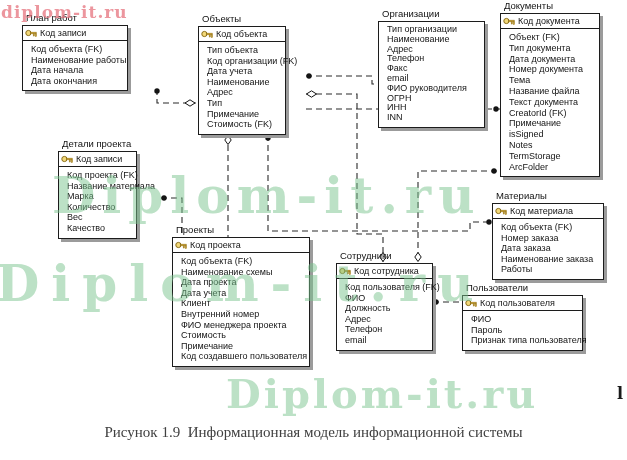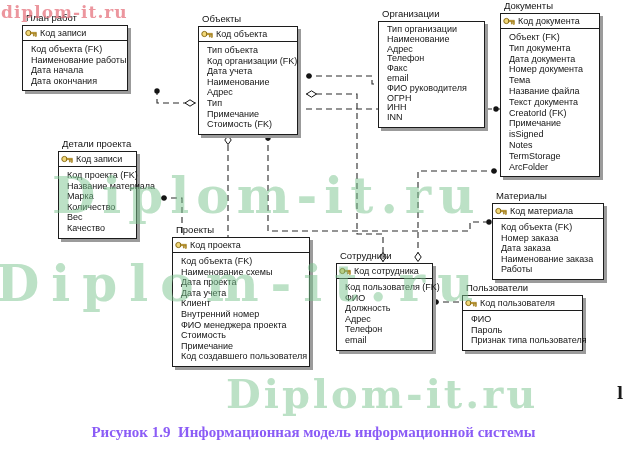--- a/index.html
+++ b/index.html
@@ -13,39 +13,39 @@
   .key-row{display:flex;align-items:center;gap:3px;padding:2px 9px 2px 2px;
            border-bottom:1.1px solid #1c1c1c;font-size:9px;color:#141414;white-space:nowrap;}
   .key-icon{flex:0 0 auto;}
   .fields{padding:3px 3px 4px 8px;font-size:9px;line-height:10.6px;color:#141414;}
   .field{white-space:nowrap;}
   .e-organizacii .fields{line-height:9.8px;}
   .e-dokumenty .fields{line-height:10.8px;}
 
   
   .e-plan-rabot{left:22px;top:12px;width:106px}
-  .e-obekty{left:198px;top:13px;width:100px}
+  .e-obekty{left:198px;top:13px;width:88px}
   .e-organizacii{left:378px;top:8px;width:107px}
   .e-dokumenty{left:500px;top:0px;width:100px}
   .e-detali-proekta{left:58px;top:138px;width:79px}
   .e-materialy{left:492px;top:190px;width:112px}
   .e-proekty{left:172px;top:224px;width:138px}
   .e-sotrudniki{left:336px;top:250px;width:97px}
   .e-polzovateli{left:462px;top:282px;width:121px}
 
   .watermark{position:absolute;z-index:3;pointer-events:none;font-family:"DejaVu Serif",serif;
              font-weight:bold;color:rgba(121,196,141,0.50);white-space:nowrap;}
   .wm1{left:52px;top:166px;font-size:50px;letter-spacing:7px;}
   .wm2{left:-4px;top:254px;font-size:50px;letter-spacing:12px;}
   .wm3{left:226px;top:370px;font-size:40px;letter-spacing:3px;}
   .wm-red{left:1px;top:2px;font-size:17px;letter-spacing:1px;font-weight:bold;
           color:rgba(230,115,125,0.75);}
   .wm-edge{left:617px;top:384px;font-size:16px;color:#1a1a1a;font-weight:bold;}
   .caption{position:absolute;z-index:2;left:0;right:0;top:424px;text-align:center;
-           font-family:"Liberation Serif",serif;font-size:15px;color:#8b5cf6;font-weight:bold;}
+           font-family:"Liberation Serif",serif;font-size:15px;color:#404040;}
 </style>
 </head>
 <body>
 
 <div id="canvas">
 
   <svg id="connector-layer" width="627" height="460" viewBox="0 0 627 460">
     <g stroke="#2a2a2a" stroke-width="1.1" fill="none" stroke-dasharray="6 4">
       <path d="M157,89 L157,103 L196,103"></path>
       <path d="M306,76 L372,76 L372,84 L378,84"></path>

